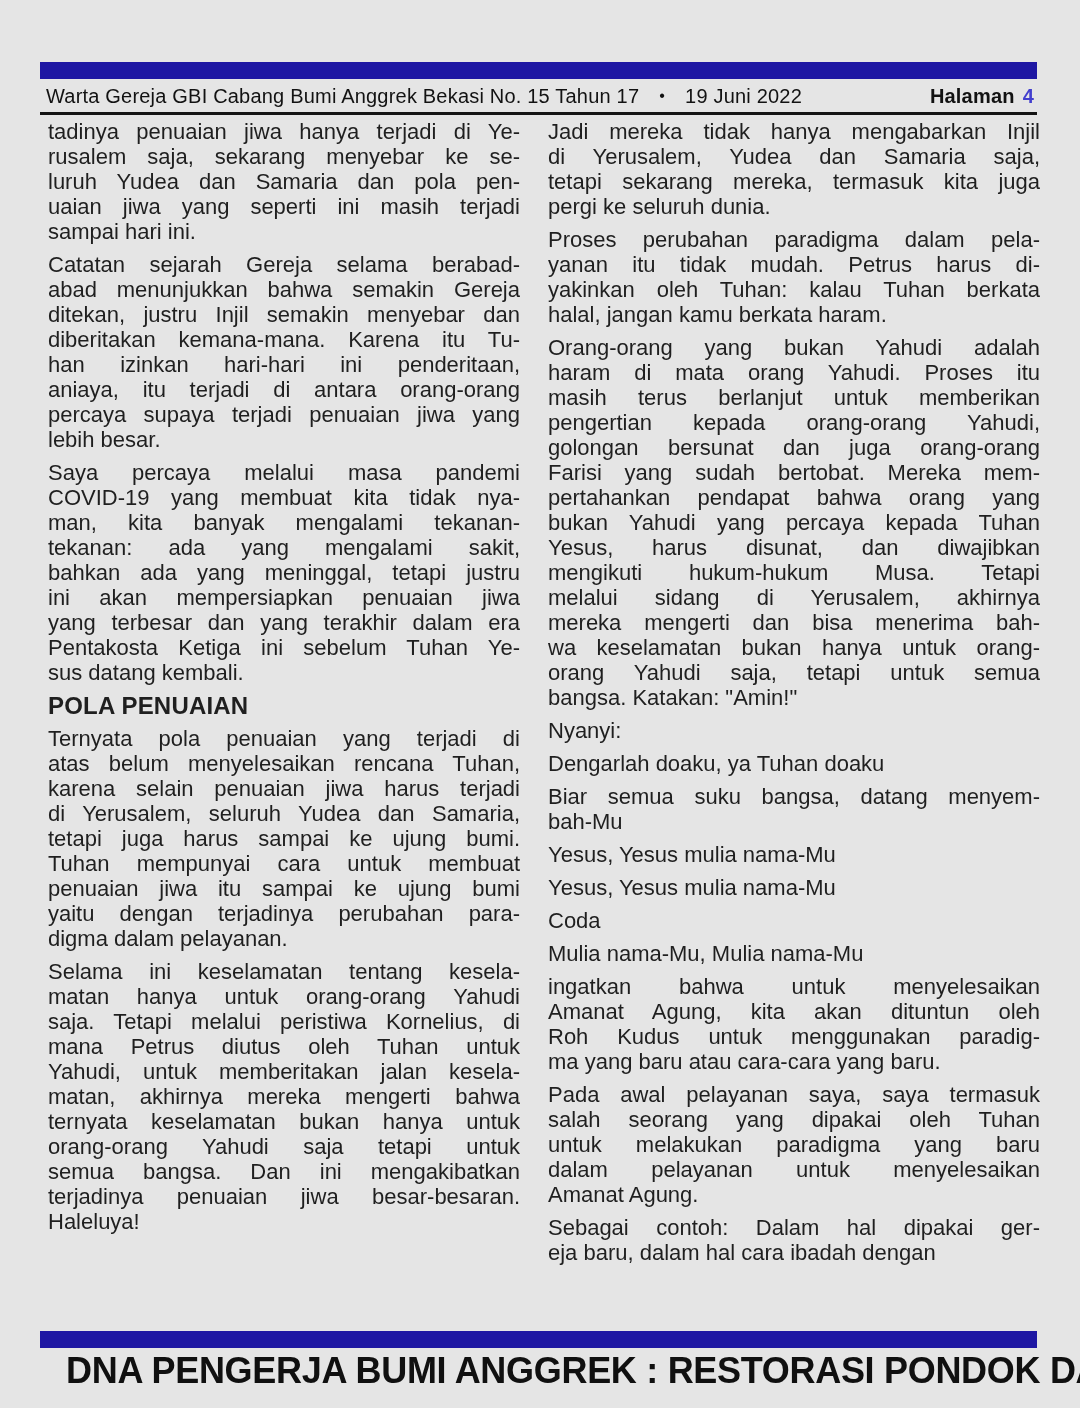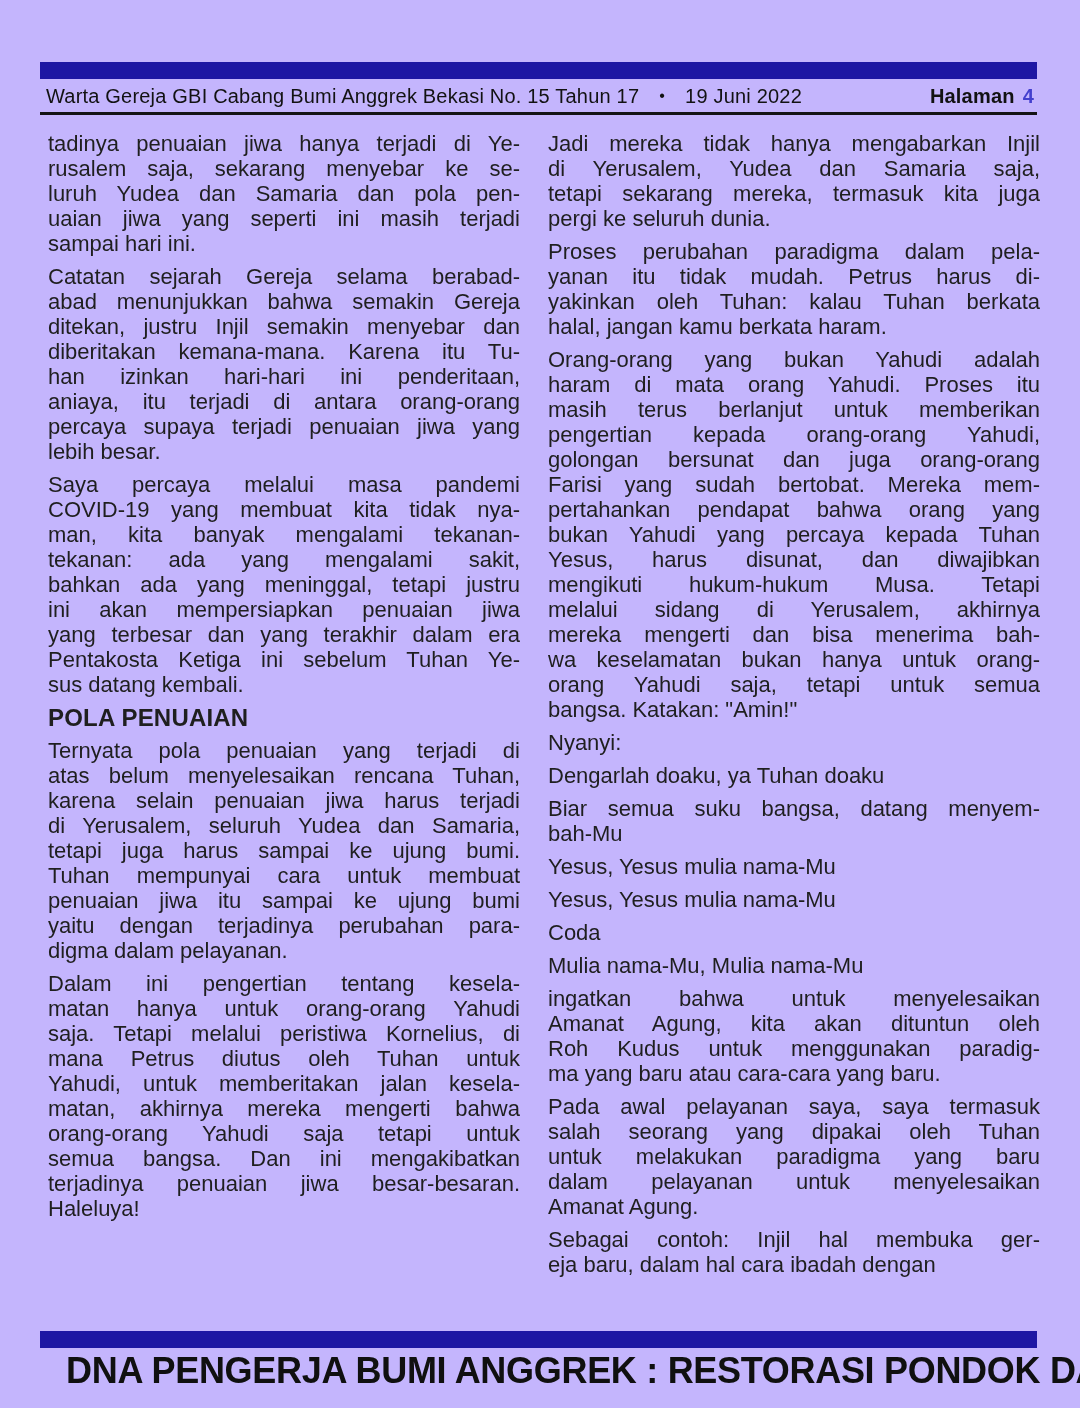--- a/index.html
+++ b/index.html
@@ -1,19 +1,19 @@
 <!DOCTYPE html>
 <html style="--bar-color: #1e17a3; --pagenum-color: #433fce;"><head>
 <meta charset="utf-8">
 <style>
   html,body { margin:0; padding:0; background:#ffffff; }
   .page {
     position:relative;
     width:1080px; height:1408px;
-    background:#c4b5fd;
+    background:#e5e5e5;
     font-family:"Liberation Sans", sans-serif;
     color:#1f1f1f;
     overflow:hidden;
   }
   
   .bar {
     position:absolute; left:40px; width:997px; height:17px;
     background:var(--bar-color,#1e17a3);
   }
   .bar.top { top:62px; }
@@ -30,21 +30,21 @@
   .header-right { margin-left:auto; display:flex; gap:8px;font-weight:bold; }
   .page-number { color:var(--pagenum-color,#433fce); }
 
   .header-rule {
     position:absolute; left:40px; top:112px; width:997px; height:3px;
     background:#141414;
   }
 
   
   .columns {
-    position:absolute; left:48px; top:131px; width:992px;
+    position:absolute; left:48px; top:119px; width:992px;
     display:flex; gap:28px;
   }
   .col { font-size:22px; line-height:25px; }
   .col-left  { flex:0 0 472px; width:472px; }
   .col-right { flex:0 0 492px; width:492px; }
 
   .block { margin:0 0 8px 0; }
   .line { text-align:justify; text-align-last:justify; }
   .line.last { text-align-last:left; }
   .block.heading .line {
@@ -118,26 +118,27 @@
           <div class="line">atas belum menyelesaikan rencana Tuhan,</div>
           <div class="line">karena selain penuaian jiwa harus terjadi</div>
           <div class="line">di Yerusalem, seluruh Yudea dan Samaria,</div>
           <div class="line">tetapi juga harus sampai ke ujung bumi.</div>
           <div class="line">Tuhan mempunyai cara untuk membuat</div>
           <div class="line">penuaian jiwa itu sampai ke ujung bumi</div>
           <div class="line">yaitu dengan terjadinya perubahan para-</div>
           <div class="line last">digma dalam pelayanan.</div>
         </div>
         <div class="block paragraph">
-          <div class="line">Dalam ini pengertian tentang kesela-</div>
+          <div class="line">Selama ini keselamatan tentang kesela-</div>
           <div class="line">matan hanya untuk orang-orang Yahudi</div>
           <div class="line">saja. Tetapi melalui peristiwa Kornelius, di</div>
           <div class="line">mana Petrus diutus oleh Tuhan untuk</div>
           <div class="line">Yahudi, untuk memberitakan jalan kesela-</div>
           <div class="line">matan, akhirnya mereka mengerti bahwa</div>
+          <div class="line">ternyata keselamatan bukan hanya untuk</div>
           <div class="line">orang-orang Yahudi saja tetapi untuk</div>
           <div class="line">semua bangsa. Dan ini mengakibatkan</div>
           <div class="line">terjadinya penuaian jiwa besar-besaran.</div>
           <div class="line last">Haleluya!</div>
         </div>
       </div>
     <div class="col col-right" id="col-right">
         <div class="block paragraph">
           <div class="line">Jadi mereka tidak hanya mengabarkan Injil</div>
           <div class="line">di Yerusalem, Yudea dan Samaria saja,</div>
@@ -196,21 +197,21 @@
           <div class="line last">ma yang baru atau cara-cara yang baru.</div>
         </div>
         <div class="block paragraph">
           <div class="line">Pada awal pelayanan saya, saya termasuk</div>
           <div class="line">salah seorang yang dipakai oleh Tuhan</div>
           <div class="line">untuk melakukan paradigma yang baru</div>
           <div class="line">dalam pelayanan untuk menyelesaikan</div>
           <div class="line last">Amanat Agung.</div>
         </div>
         <div class="block paragraph">
-          <div class="line">Sebagai contoh: Injil hal membuka ger-</div>
+          <div class="line">Sebagai contoh: Dalam hal dipakai ger-</div>
           <div class="line last">eja baru, dalam hal cara ibadah dengan</div>
         </div>
       </div>
   </div>
 
   <div class="bar bottom"></div>
   <div class="footer-text">DNA PENGERJA BUMI ANGGREK : RESTORASI PONDOK DAUD</div>
 
 </div>
 

